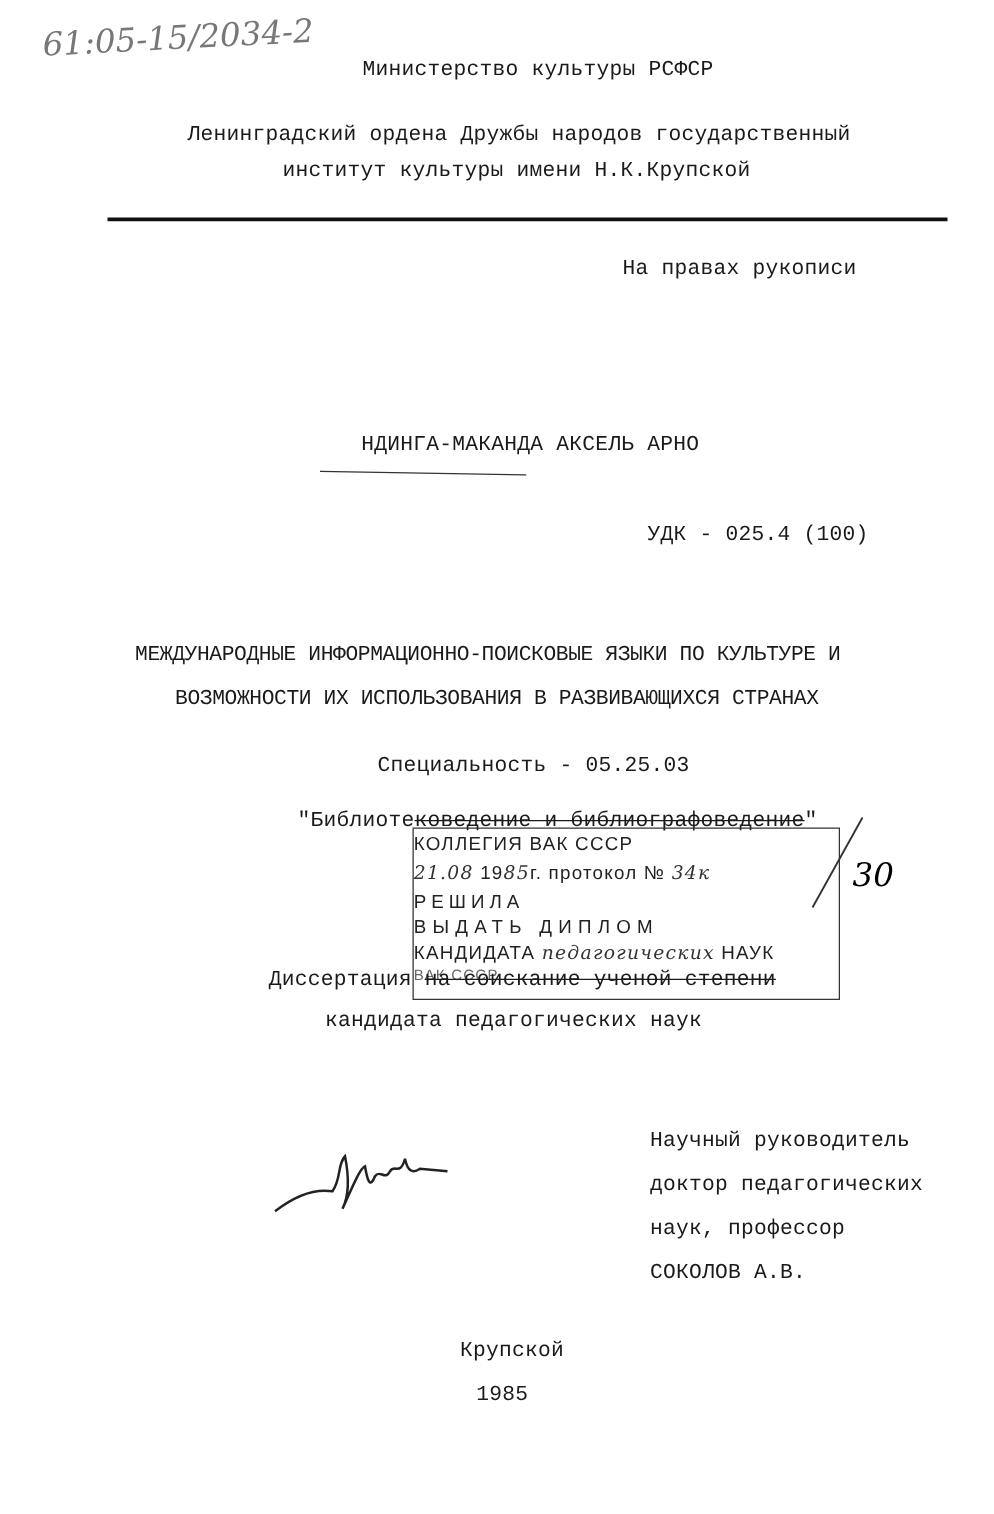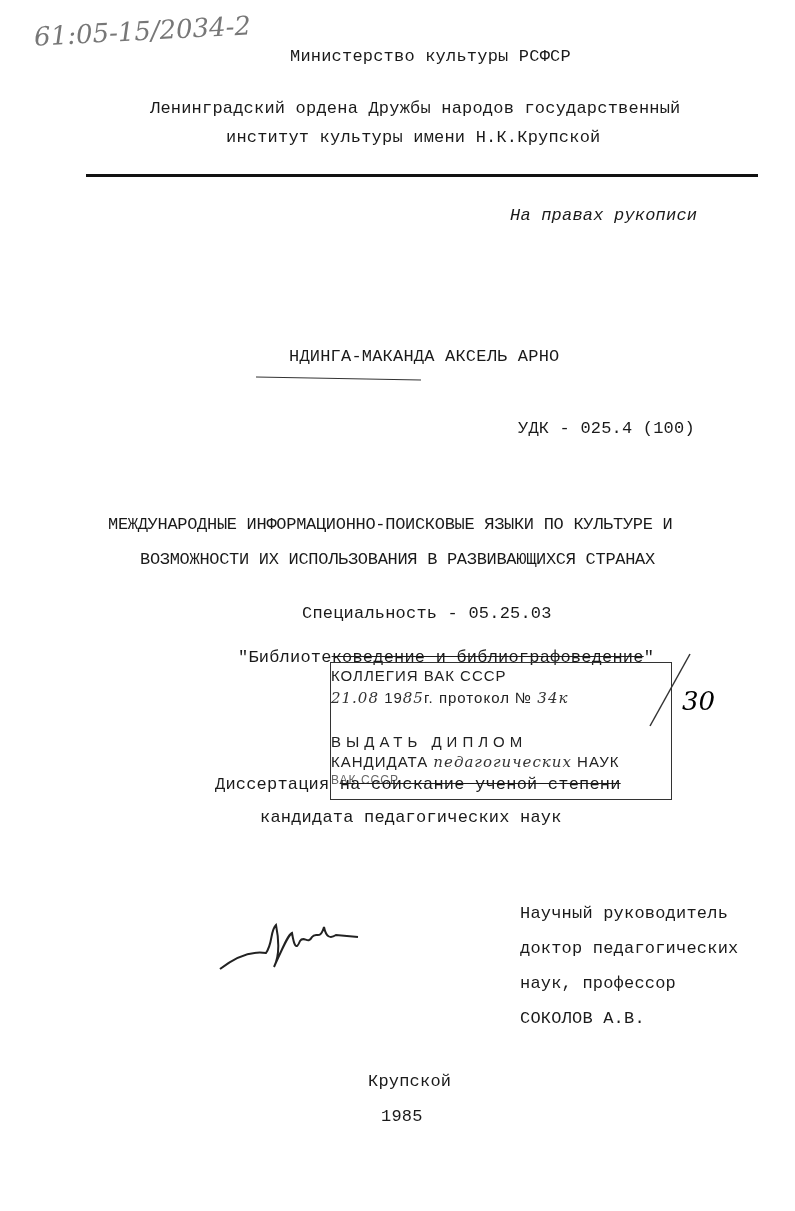--- a/index.html
+++ b/index.html
@@ -20,21 +20,21 @@
 <body>
 
 <div class="hand" style="left:34px; top:16px; font-size:26px; color:#777; transform: rotate(-3deg);">61:05-15/2034-2</div>
 
 <div class="t" style="left:290px; top:47px;">Министерство культуры РСФСР</div>
 <div class="t" style="left:150px; top:99px;">Ленинградский ордена Дружбы народов государственный</div>
 <div class="t" style="left:226px; top:128px;">институт культуры имени Н.К.Крупской</div>
 
 <div class="rule"></div>
 
-<div class="t" style="left:510px; top:206px;font-style:italic;">На правах рукописи</div>
+<div class="t" style="left:498px; top:206px;">На правах рукописи</div>
 
 <div class="t" style="left:289px; top:347px;">НДИНГА-МАКАНДА АКСЕЛЬ АРНО</div>
 <div class="name-underline"></div>
 
 <div class="t" style="left:518px; top:419px;">УДК - 025.4 (100)</div>
 
 <div class="t" style="left:108px; top:515px; letter-spacing:-0.3px;">МЕЖДУНАРОДНЫЕ ИНФОРМАЦИОННО-ПОИСКОВЫЕ ЯЗЫКИ ПО КУЛЬТУРЕ И</div>
 <div class="t" style="left:140px; top:550px; letter-spacing:-0.3px;">ВОЗМОЖНОСТИ ИХ ИСПОЛЬЗОВАНИЯ В РАЗВИВАЮЩИХСЯ СТРАНАХ</div>
 
 <div class="t" style="left:302px; top:604px;">Специальность - 05.25.03</div>
@@ -43,20 +43,21 @@
   <span>"Библиоте</span><span class="strike">коведение и библиографоведение</span><span>"</span>
 </div>
 
 <div class="stamp">
   <div class="row" style="top:4px;">КОЛЛЕГИЯ ВАК СССР</div>
   <div class="row" style="top:26px;">
     <span class="hw">21.08</span>
     <span>19</span><span class="hw">85</span><span>г. протокол №</span>
     <span class="hw">34к</span>
   </div>
+  <div class="row" style="top:50px; letter-spacing:4px;">РЕШИЛА</div>
   <div class="row" style="top:70px; letter-spacing:5px;">ВЫДАТЬ ДИПЛОМ</div>
   <div class="row" style="top:90px;">
     <span>КАНДИДАТА</span>
     <span class="hw">педагогических</span>
     <span>НАУК</span>
   </div>
   <div class="row" style="top:110px; font-size:12px; color:#666;">ВАК СССР</div>
 </div>
 <div class="hand" style="left:682px; top:686px; font-size:26px; color:#000000;">30</div>
 <svg style="position:absolute; left:640px; top:650px;" width="60" height="80">

